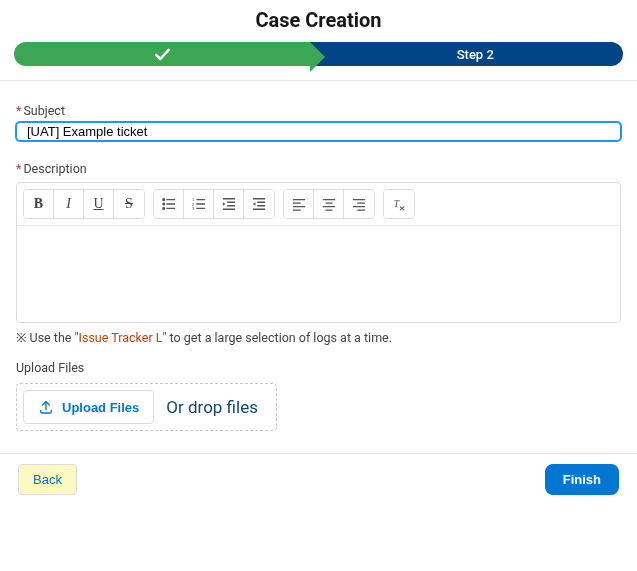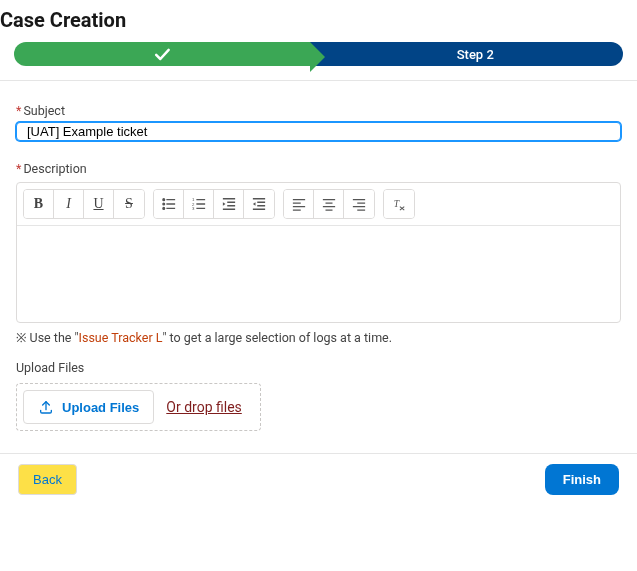--- a/index.html
+++ b/index.html
@@ -8,20 +8,21 @@
   padding: 0;
   font-family: -apple-system, BlinkMacSystemFont, "Segoe UI", Roboto, Helvetica, Arial, sans-serif;
   font-size: 13px;
   color: #181818;
   background: #fff;
   width: 637px;
   height: 571px;
   overflow: hidden;
 }
 .page-title {
+  text-align: center;
   font-weight: 700;
   font-size: 20px;
   padding: 8px 0 10px;
 }
 .stepper {
   display: flex;
   height: 24px;
   margin: 0 14px 0 14px;
 }
 .step-complete {
@@ -146,39 +147,38 @@
   background: #fff;
   color: #0176d3;
   font-weight: 600;
   font-size: 13px;
   padding: 8px 14px;
   border-radius: 4px;
   cursor: pointer;
 }
 .upload-btn svg { display:block; }
 .drop-hint {
-  color: #7f1d1d;
-  font-size: 14px;
+  color: #0c4a6e;
+  font-size: 17px;
   padding: 0 12px;
-  text-decoration: underline;
 }
 .footer-divider {
   height: 1px;
   background: #e5e5e5;
   margin: 22px 0 0 0;
 }
 .footer {
   display: flex;
   justify-content: space-between;
   align-items: center;
   padding: 10px 18px 12px 18px;
 }
 .back-btn {
   border: 1px solid #dddbda;
-  background: #fde047;
+  background: #fef9c3;
   color: #0176d3;
   font-size: 13px;
   padding: 7px 14px;
   border-radius: 4px;
   cursor: pointer;
 }
 .finish-btn {
   border: none;
   background: #0176d3;
   color: #fff;

